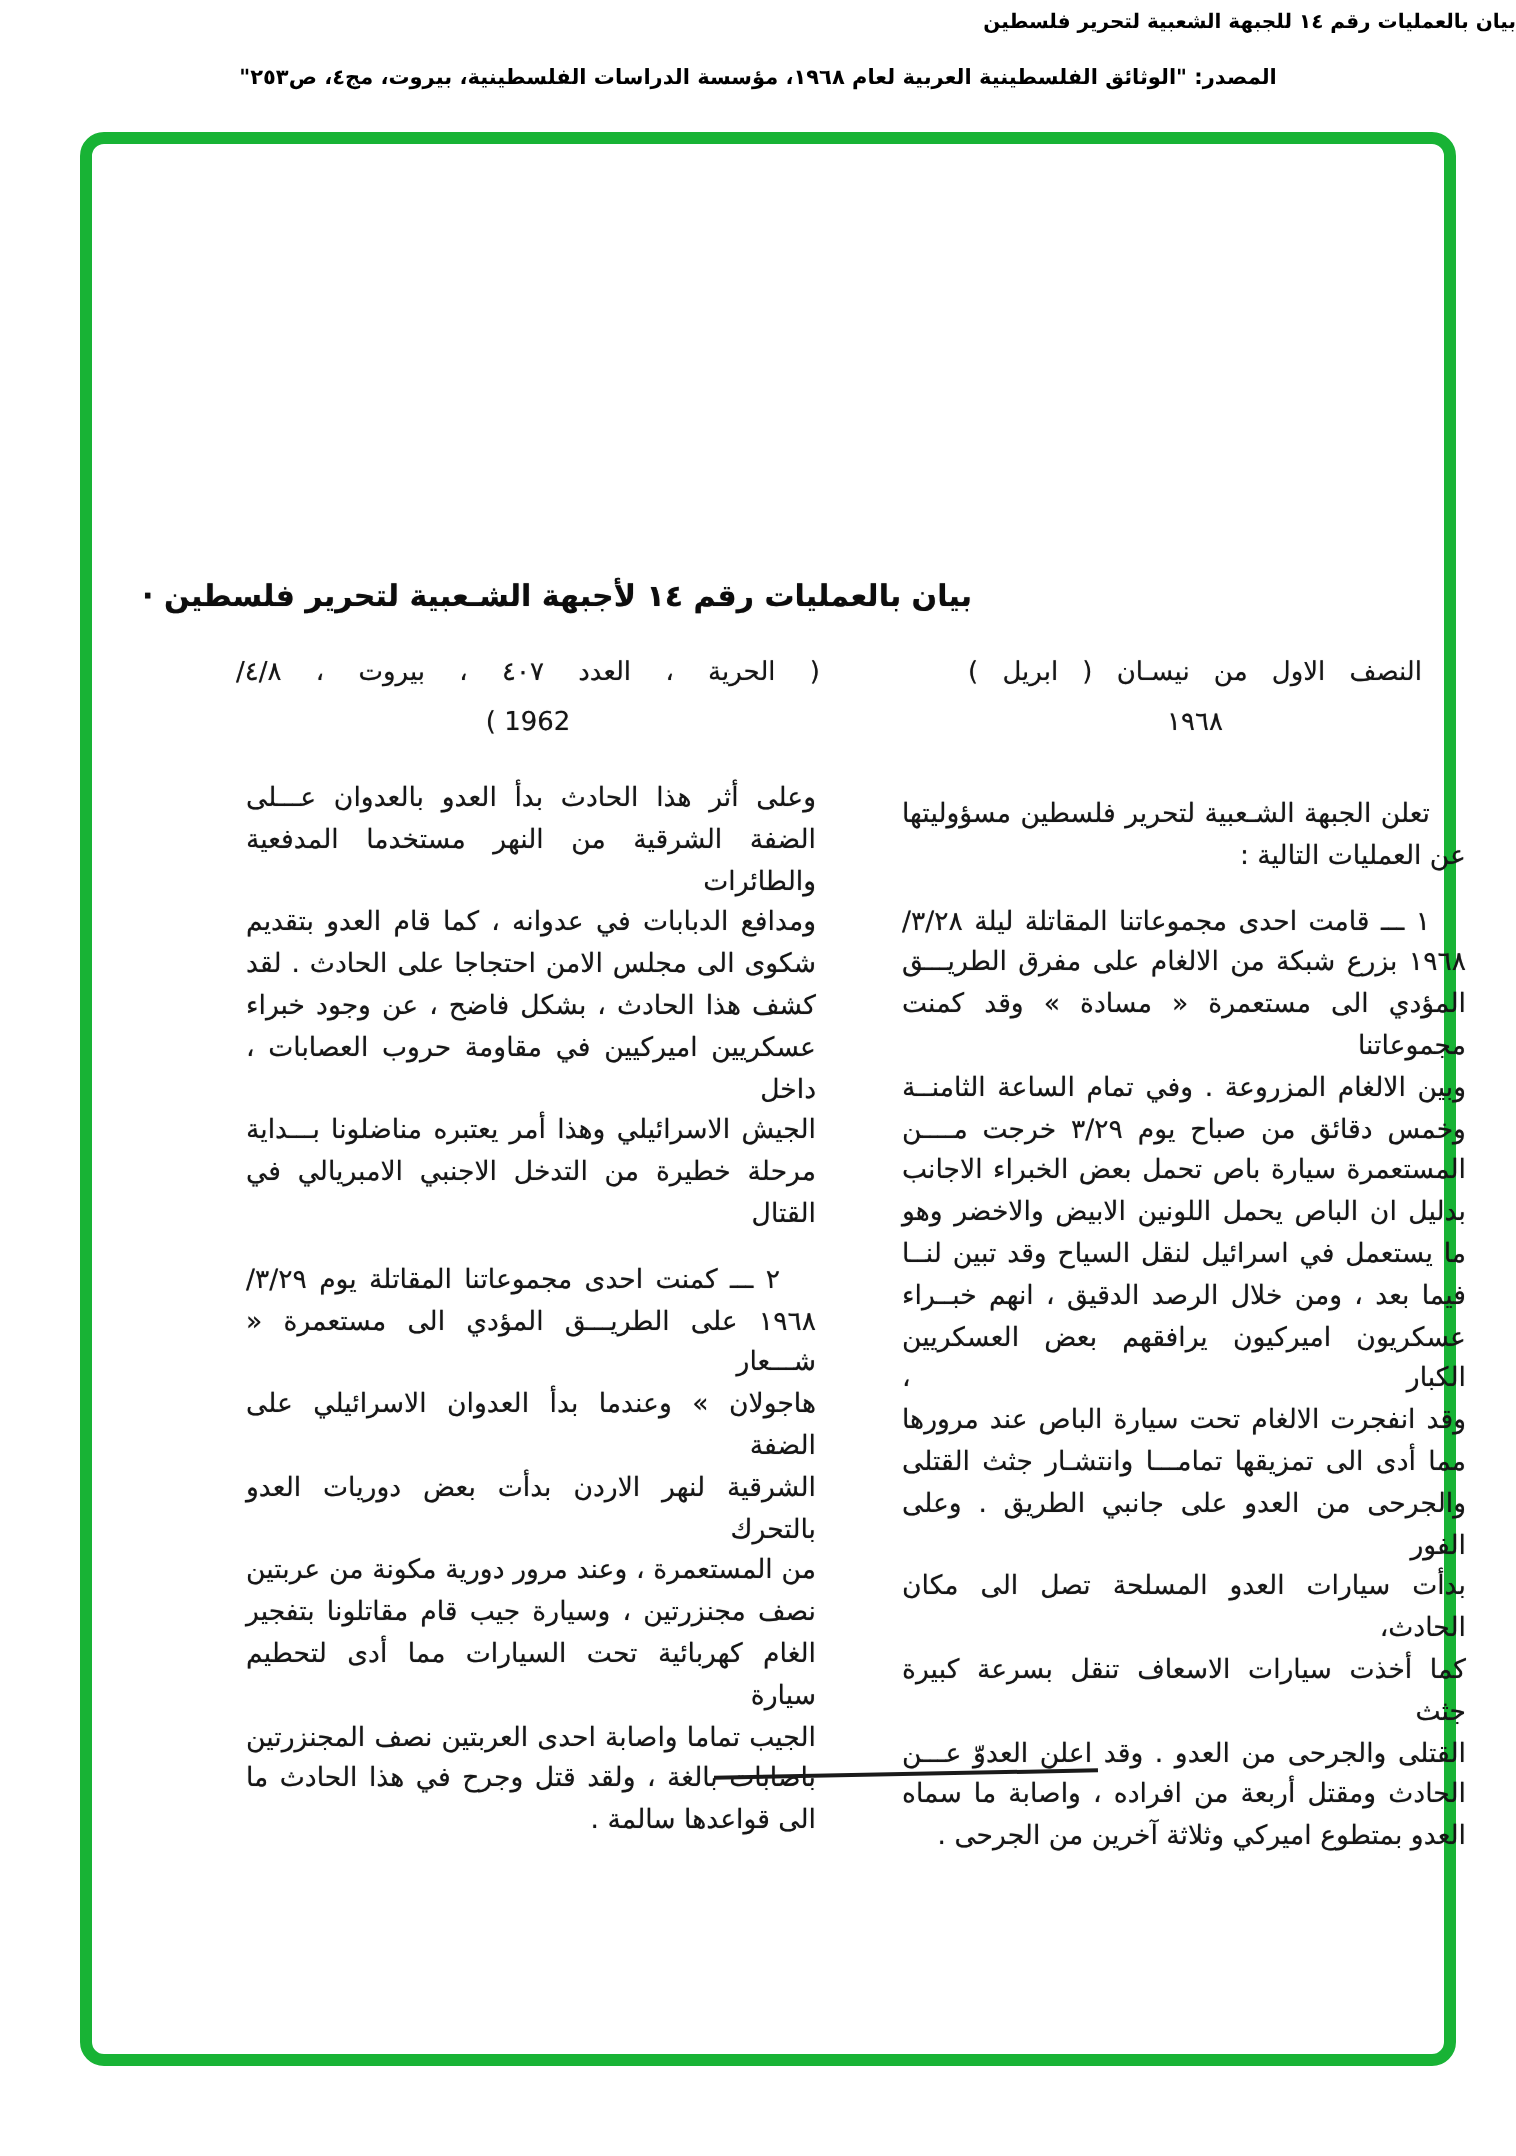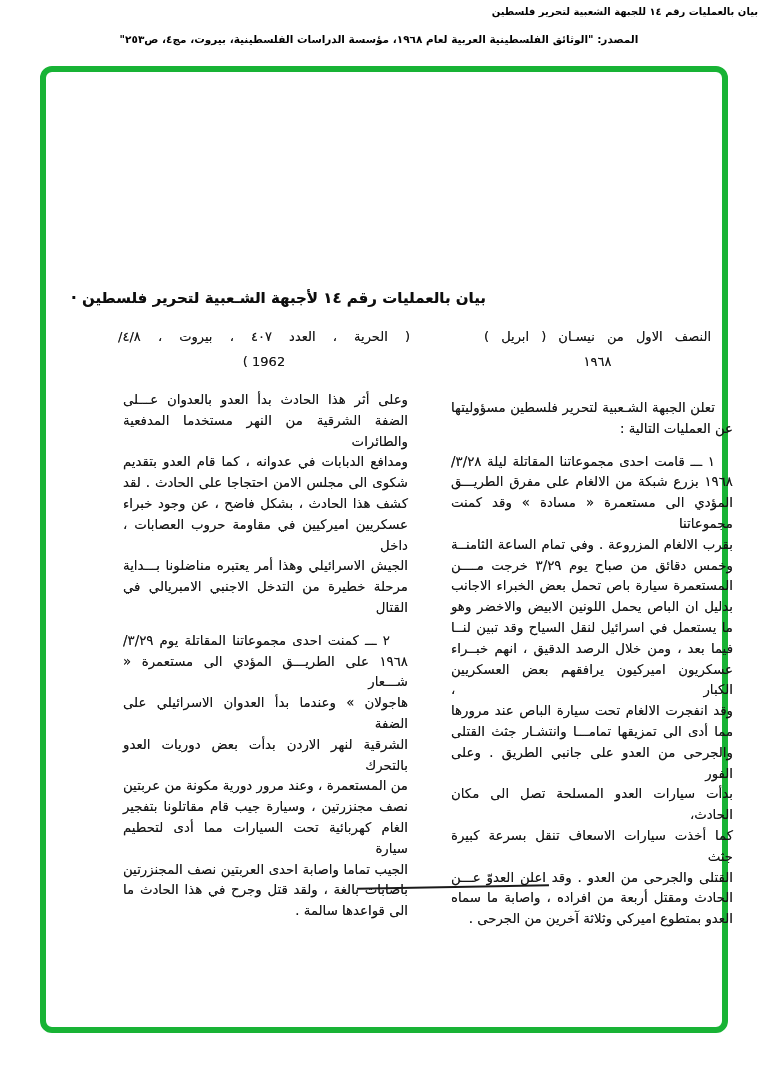--- a/index.html
+++ b/index.html
@@ -116,21 +116,21 @@
 
       <div class="col col-right" id="col-right">
           <div class="para">
             <div class="line indent">تعلن الجبهة الشـعبية لتحرير فلسطين مسؤوليتها</div>
             <div class="line last">عن العمليات التالية :</div>
           </div>
           <div class="para">
             <div class="line indent">١ ـــ قامت احدى مجموعاتنا المقاتلة ليلة ٢٨/‏٣/</div>
             <div class="line">١٩٦٨ بزرع شبكة من الالغام على مفرق الطريـــق</div>
             <div class="line">المؤدي الى مستعمرة « مسادة » وقد كمنت مجموعاتنا</div>
-            <div class="line">بقرب الالغام المزروعة . وفي تمام الساعة الثامنــة</div>
+            <div class="line">وبين الالغام المزروعة . وفي تمام الساعة الثامنــة</div>
             <div class="line">وخمس دقائق من صباح يوم ٢٩/‏٣ خرجت مــــن</div>
             <div class="line">المستعمرة سيارة باص تحمل بعض الخبراء الاجانب</div>
             <div class="line">بدليل ان الباص يحمل اللونين الابيض والاخضر وهو</div>
             <div class="line">ما يستعمل في اسرائيل لنقل السياح وقد تبين لنــا</div>
             <div class="line">فيما بعد ، ومن خلال الرصد الدقيق ، انهم خبــراء</div>
             <div class="line">عسكريون اميركيون يرافقهم بعض العسكريين الكبار ،</div>
             <div class="line">وقد انفجرت الالغام تحت سيارة الباص عند مرورها</div>
             <div class="line">مما أدى الى تمزيقها تمامـــا وانتشـار جثث القتلى</div>
             <div class="line">والجرحى من العدو على جانبي الطريق . وعلى الفور</div>
             <div class="line">بدأت سيارات العدو المسلحة تصل الى مكان الحادث،</div>

